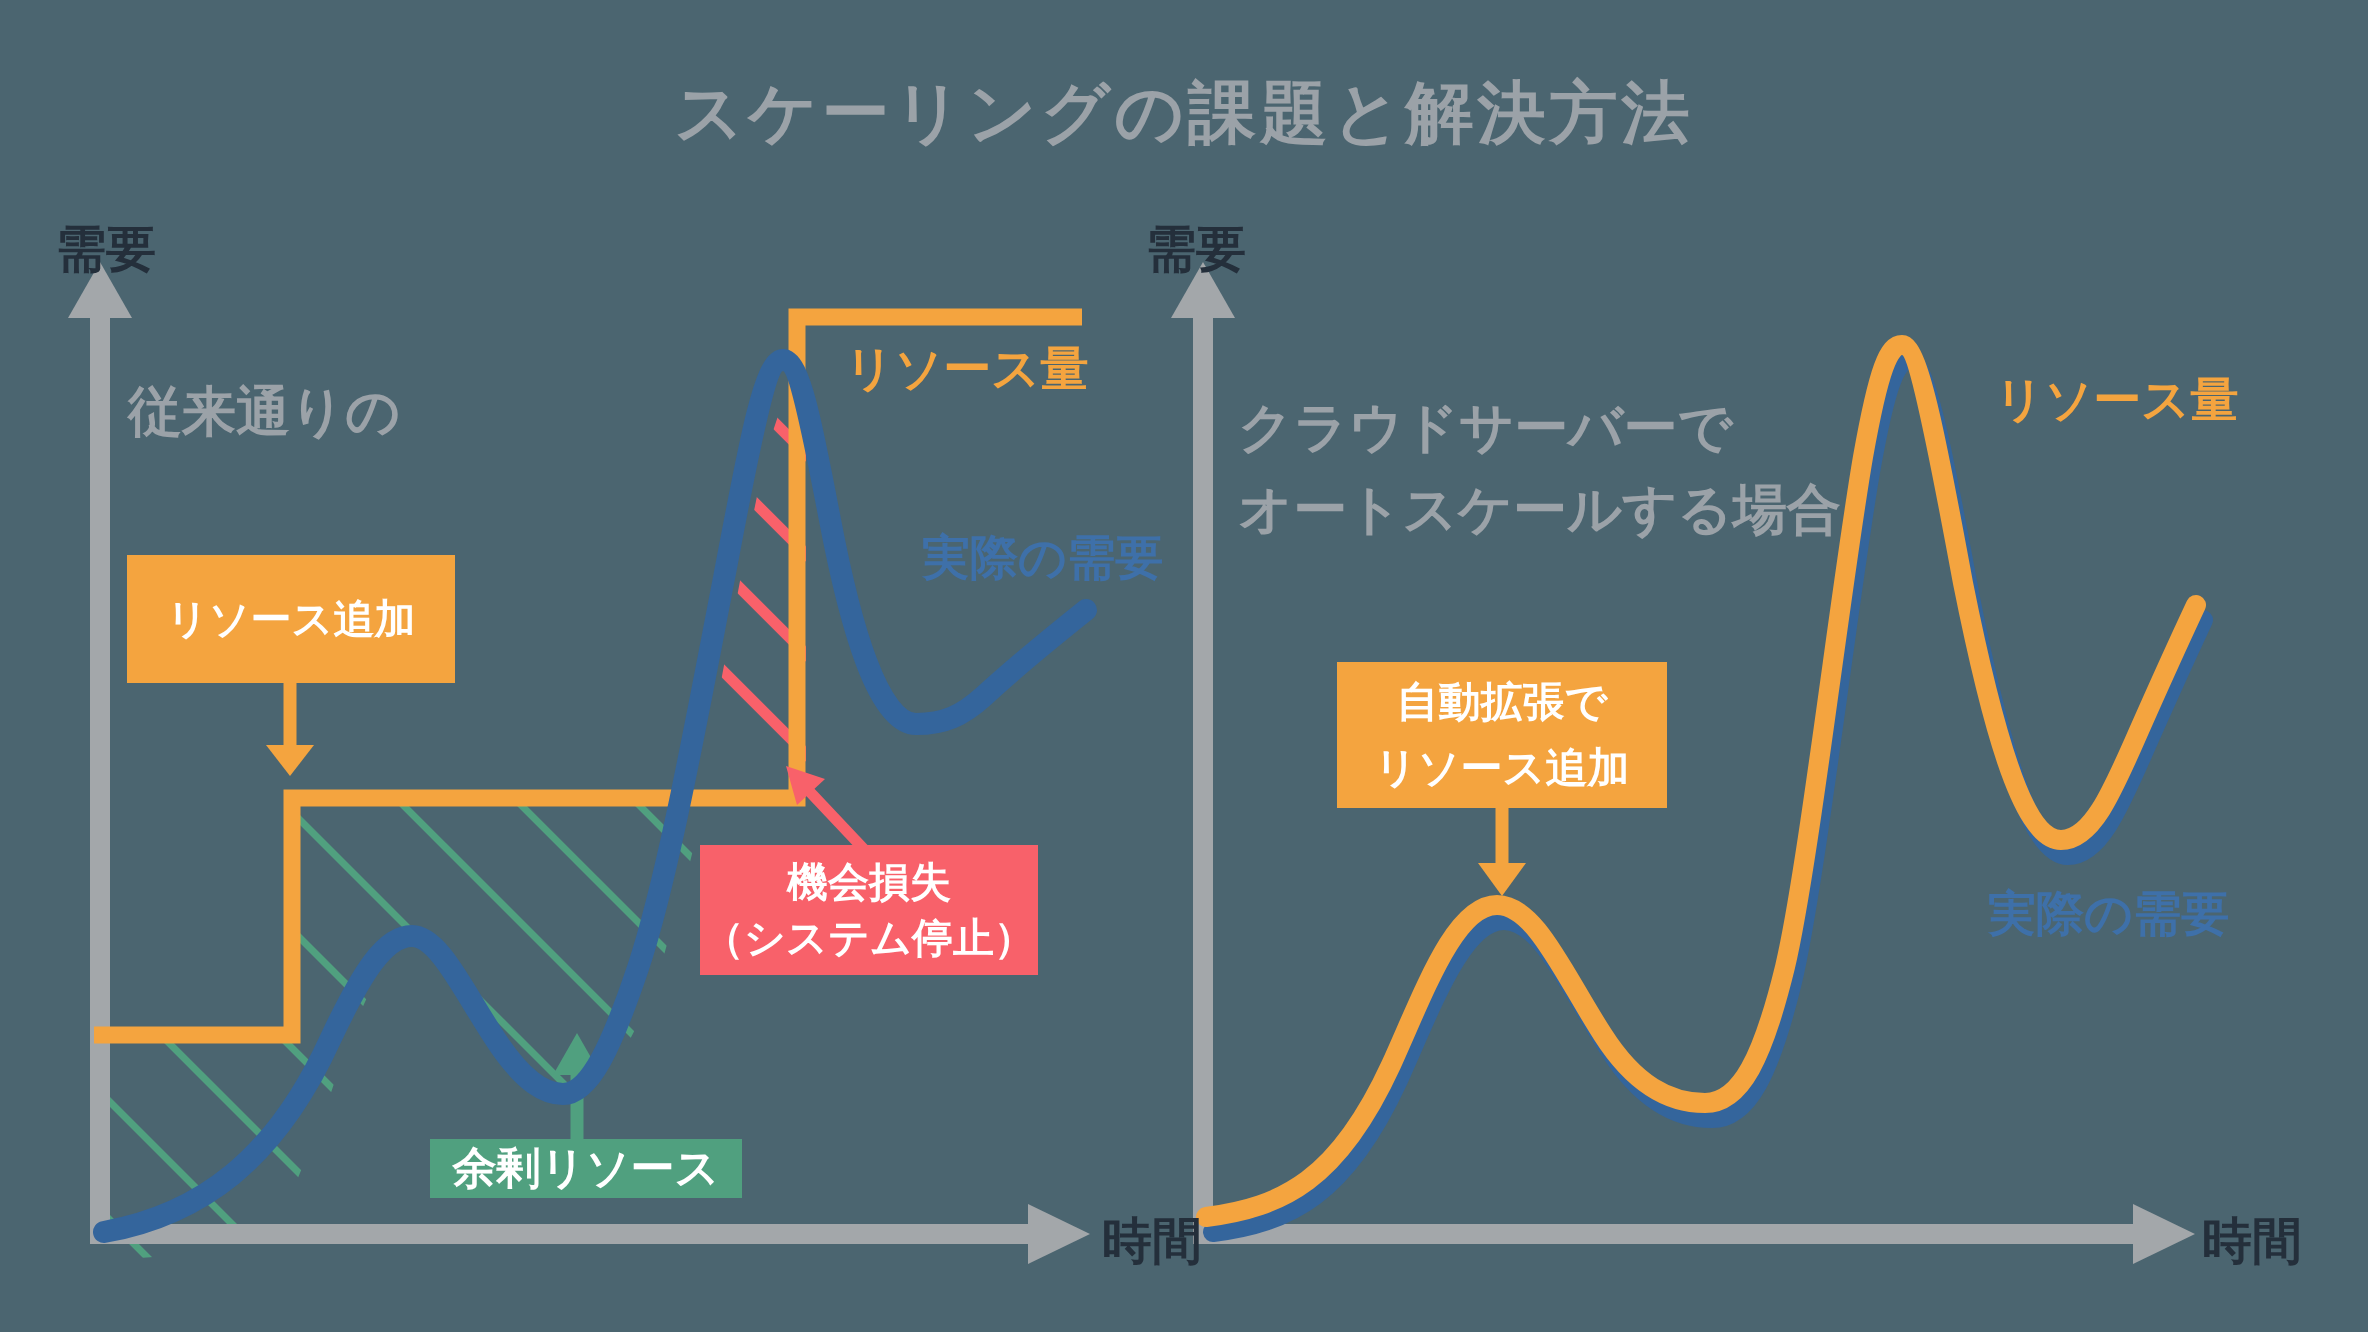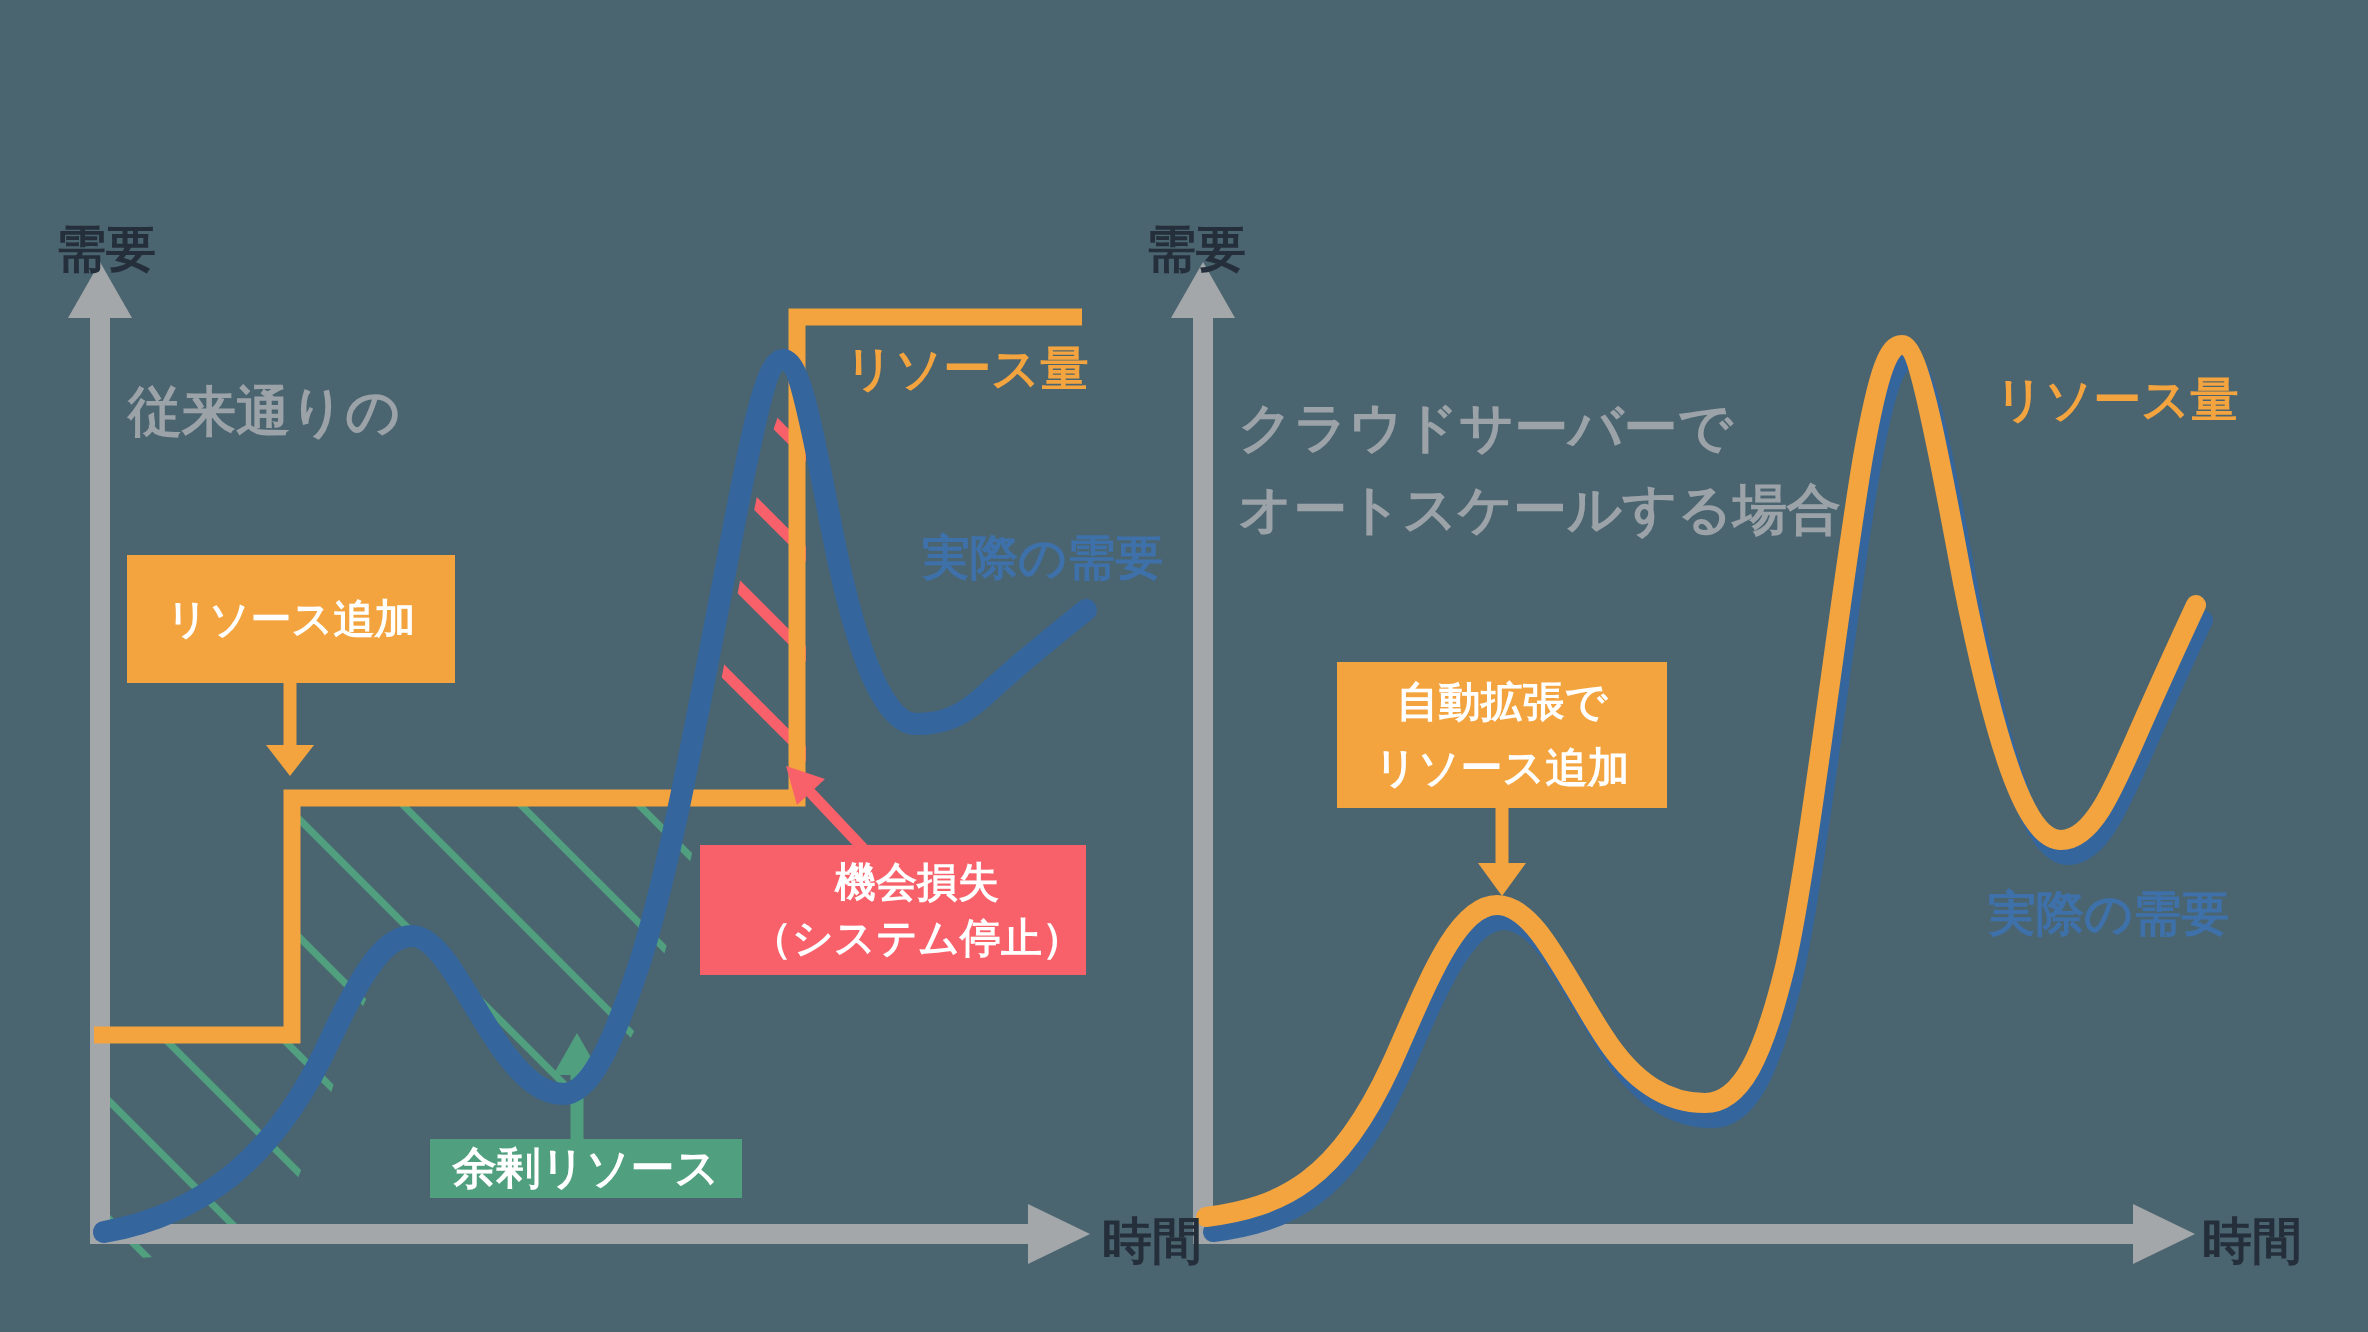--- a/index.html
+++ b/index.html
@@ -15,21 +15,21 @@
   .txt{position:absolute;font-weight:bold;white-space:nowrap;}
   .title{left:0;right:0;top:68px;text-align:center;font-size:68px;letter-spacing:4px;color:var(--titlegray);}
   .subtitle{font-size:54px;line-height:82px;color:var(--titlegray);}
   .axis-label{font-size:50px;color:var(--navy);}
   .resource-label{font-size:48px;color:var(--orange);}
   .demand-label{font-size:48px;color:var(--demandblue);}
   .anno{position:absolute;display:flex;flex-direction:column;align-items:center;justify-content:center;
         color:var(--white);font-weight:bold;text-align:center;}
   .anno div{white-space:nowrap;}
   .anno.orange{background:var(--orange);gap:8px;}
-  .anno.red{background:var(--red);padding-left:48px;}
+  .anno.red{background:var(--red);}
   .anno.green{background:var(--green);}
   .axis{stroke:var(--axisgray);}
   .axis-head{fill:var(--axisgray);}
   .step{stroke:var(--orange);fill:none;stroke-linejoin:miter;}
   .blue-curve{stroke:var(--blue);fill:none;stroke-linecap:round;}
   .orange-curve{stroke:var(--orange);fill:none;stroke-linecap:round;}
   .hatch-green line{stroke:var(--green);stroke-width:7;}
   .hatch-red line{stroke:var(--red);stroke-width:11;}
   .ar-orange line{stroke:var(--orange);} .ar-orange polygon{fill:var(--orange);}
   .ar-green line{stroke:var(--green);}   .ar-green polygon{fill:var(--green);}
@@ -134,20 +134,21 @@
       <line x1="1502" y1="808" x2="1502" y2="864" stroke-width="13"></line>
       <polygon points="1502,896 1478,863 1526,863"></polygon>
     </g>
 
     <g class="ar-red">
       <line x1="893" y1="880" x2="810" y2="792" stroke-width="11"></line>
       <polygon points="786,766 825,779 797,805"></polygon>
     </g>
   </svg>
 
+  <div class="txt title">スケーリングの課題と解決方法</div>
 
   <div class="txt axis-label" style="left:56px;top:216px;">需要</div>
   <div class="txt axis-label" style="left:1102px;top:1208px;">時間</div>
   <div class="txt subtitle" style="left:128px;top:370px;">
     <div>従来通りの</div>
   </div>
   <div class="txt resource-label" style="left:845px;top:337px;">リソース量</div>
   <div class="txt demand-label" style="left:922px;top:526px;">実際の需要</div>
 
   <div class="anno orange" style="left:127px;top:555px;width:328px;height:128px;font-size:41px;line-height:56px;">

